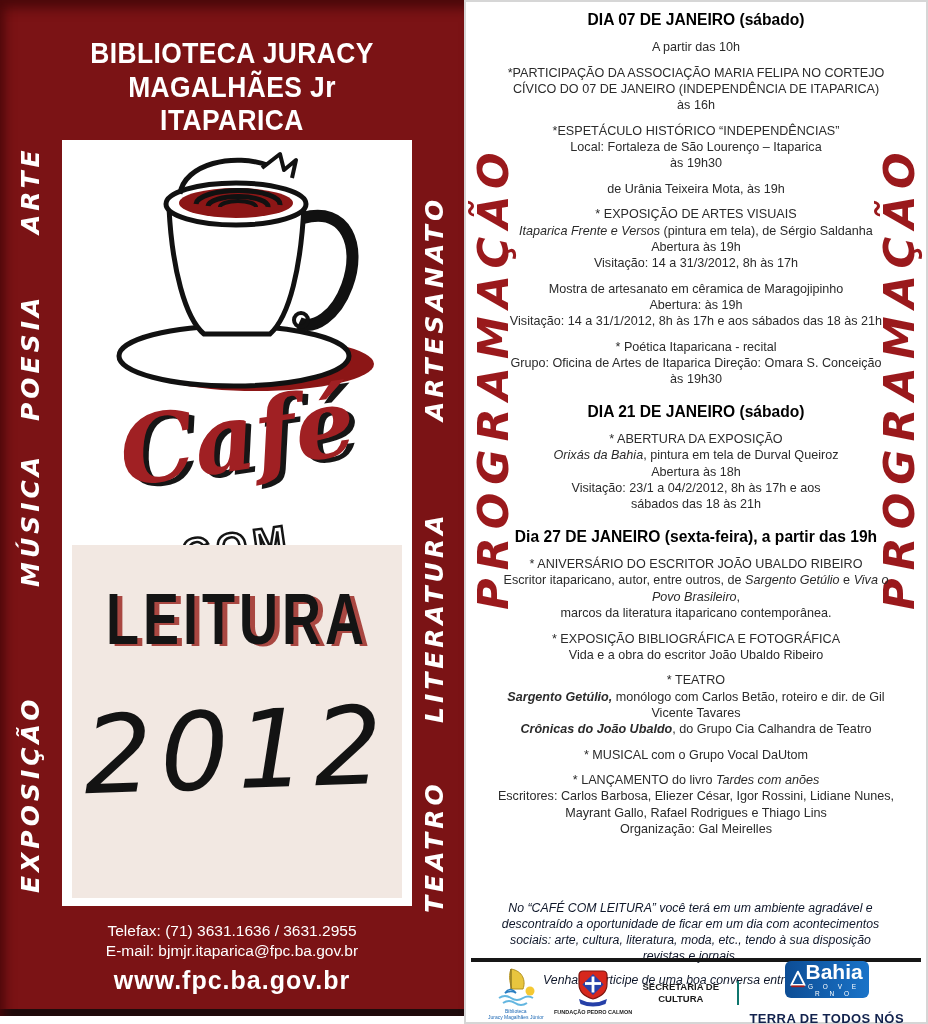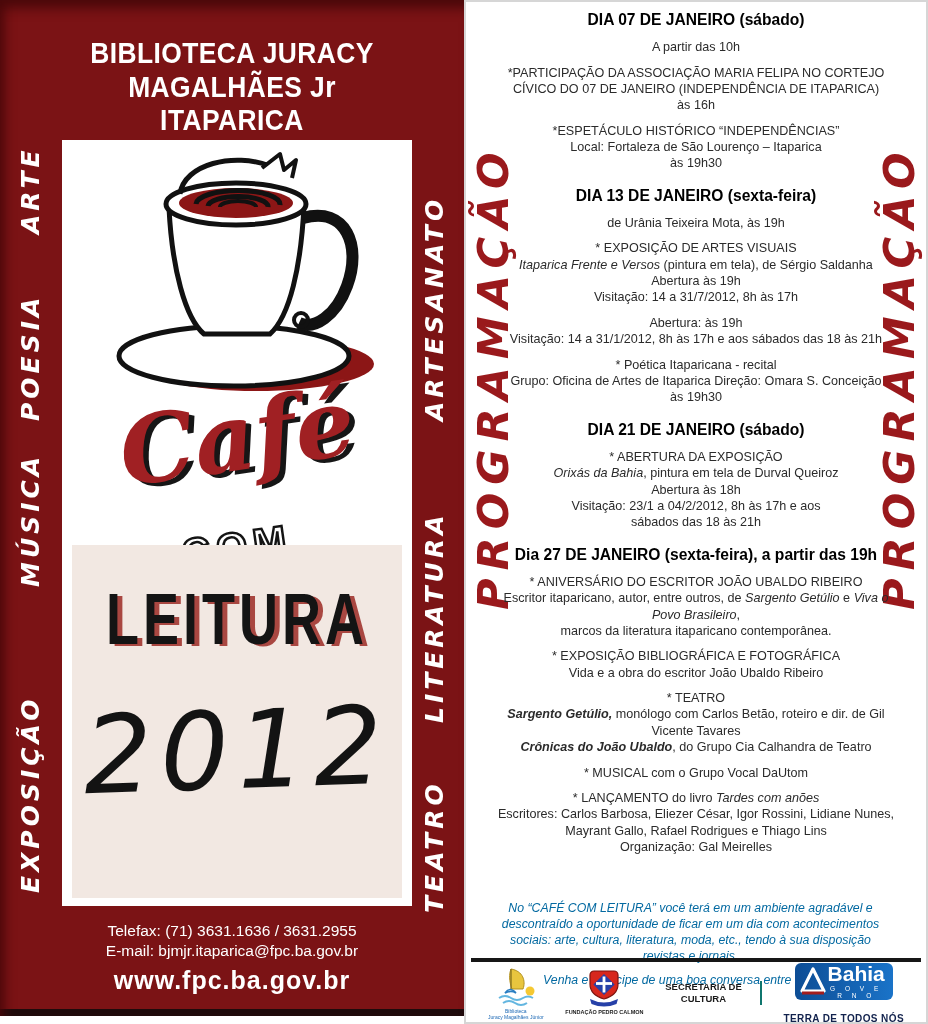--- a/index.html
+++ b/index.html
@@ -45,38 +45,38 @@
   .prog-strip-left{left:0;} .prog-strip-right{right:0;}
 
   .program{position:absolute;left:22px;right:22px;top:4px;text-align:center;color:#2b2b2b;
     font-size:12.6px;line-height:1.3;}
   .sec-heading{font-weight:bold;color:#000;font-size:15.6px;margin:14px 0 8px;}
   .section:first-child .sec-heading{margin-top:4px;}
   .para{margin:9px 0;}
   .it{font-style:italic;} .bd{font-weight:bold;}
 
   .footer-note{position:absolute;left:34px;right:45px;top:899px;text-align:center;font-style:italic;
-    font-size:12.3px;color:#0369a1;line-height:1.3;}
+    font-size:12.3px;color:#0f172a;line-height:1.3;}
   .footer-note p{margin:0 0 8px;}
 
   .divider{position:absolute;left:5px;right:5px;top:956px;height:4px;background:#161616;}
 
   .logos{position:absolute;left:8px;right:8px;top:963px;height:56px;display:flex;align-items:center;
     justify-content:space-between;padding:0 14px;}
   .logo{display:flex;flex-direction:column;align-items:center;}
   .cap{font-size:5.5px;font-weight:bold;color:#222;margin-top:1px;white-space:pre-line;text-align:center;line-height:1.2;}
   .library .cap{color:#1d69b5;font-weight:normal;font-size:5px;}
   .sec-text{font-size:9.5px;font-weight:bold;text-align:center;white-space:pre-line;border-right:2px solid #0f766e;
     padding-right:18px;line-height:1.3;color:#1a1a1a;}
-  .bahia-box{width:98px;height:37px;background:linear-gradient(90deg,#0d4d95,#1a73c8);border-radius:6px;
+  .bahia-box{width:84px;height:37px;background:linear-gradient(90deg,#0d4d95,#1a73c8);border-radius:6px;
     display:flex;align-items:center;padding:2px 6px 2px 5px;box-sizing:border-box;}
   .bahia-txt{flex:1;text-align:center;color:#fff;}
   .bahia-name{font-size:21px;font-weight:bold;line-height:1;}
   .bahia-gov{font-size:6.5px;letter-spacing:4px;margin-top:1px;}
-  .bahia-tag{font-size:10px;font-weight:bold;color:#12224d;margin-top:13px;letter-spacing:.4px;}
+  .bahia-tag{font-size:13px;font-weight:bold;color:#12224d;margin-top:13px;letter-spacing:.4px;}
 </style>
 </head>
 <body>
 
 <div class="poster">
 
   <div class="left-panel">
     <div class="lp-title">
       <div>BIBLIOTECA JURACY MAGALHÃES Jr</div>
       <div>ITAPARICA</div>
@@ -135,31 +135,31 @@
             <div class="line"><span>*PARTICIPAÇÃO DA ASSOCIAÇÃO MARIA FELIPA NO CORTEJO CÍVICO DO 07 DE JANEIRO (INDEPENDÊNCIA DE ITAPARICA)</span></div>
             <div class="line"><span>às 16h</span></div>
           </div>
           <div class="para">
             <div class="line"><span>*ESPETÁCULO HISTÓRICO “INDEPENDÊNCIAS”</span></div>
             <div class="line"><span>Local: Fortaleza de São Lourenço – Itaparica</span></div>
             <div class="line"><span>às 19h30</span></div>
           </div>
         </div>
         <div class="section">
-          <div class="sec-heading">DIA 13 DE JANEIRO (sexta-feira)</div>
           <div class="para">
             <div class="line"><span>de Urânia Teixeira Mota, às 19h</span></div>
           </div>
           <div class="para">
             <div class="line"><span>* EXPOSIÇÃO DE ARTES VISUAIS</span></div>
             <div class="line"><span class="it">Itaparica Frente e Versos</span><span> (pintura em tela), de Sérgio Saldanha</span></div>
             <div class="line"><span>Abertura às 19h</span></div>
-            <div class="line"><span>Visitação: 14 a 31/7/2012, 8h às 17h</span></div>
-          </div>
-          <div class="para">
+            <div class="line"><span>Visitação: 14 a 31/3/2012, 8h às 17h</span></div>
+          </div>
+          <div class="para">
+            <div class="line"><span>Mostra de artesanato em cêramica de Maragojipinho</span></div>
             <div class="line"><span>Abertura: às 19h</span></div>
             <div class="line"><span>Visitação: 14 a 31/1/2012, 8h às 17h e aos sábados das 18 às 21h</span></div>
           </div>
           <div class="para">
             <div class="line"><span>* Poética Itaparicana - recital</span></div>
             <div class="line"><span>Grupo: Oficina de Artes de Itaparica  Direção: Omara S. Conceição</span></div>
             <div class="line"><span>às 19h30</span></div>
           </div>
         </div>
         <div class="section">

